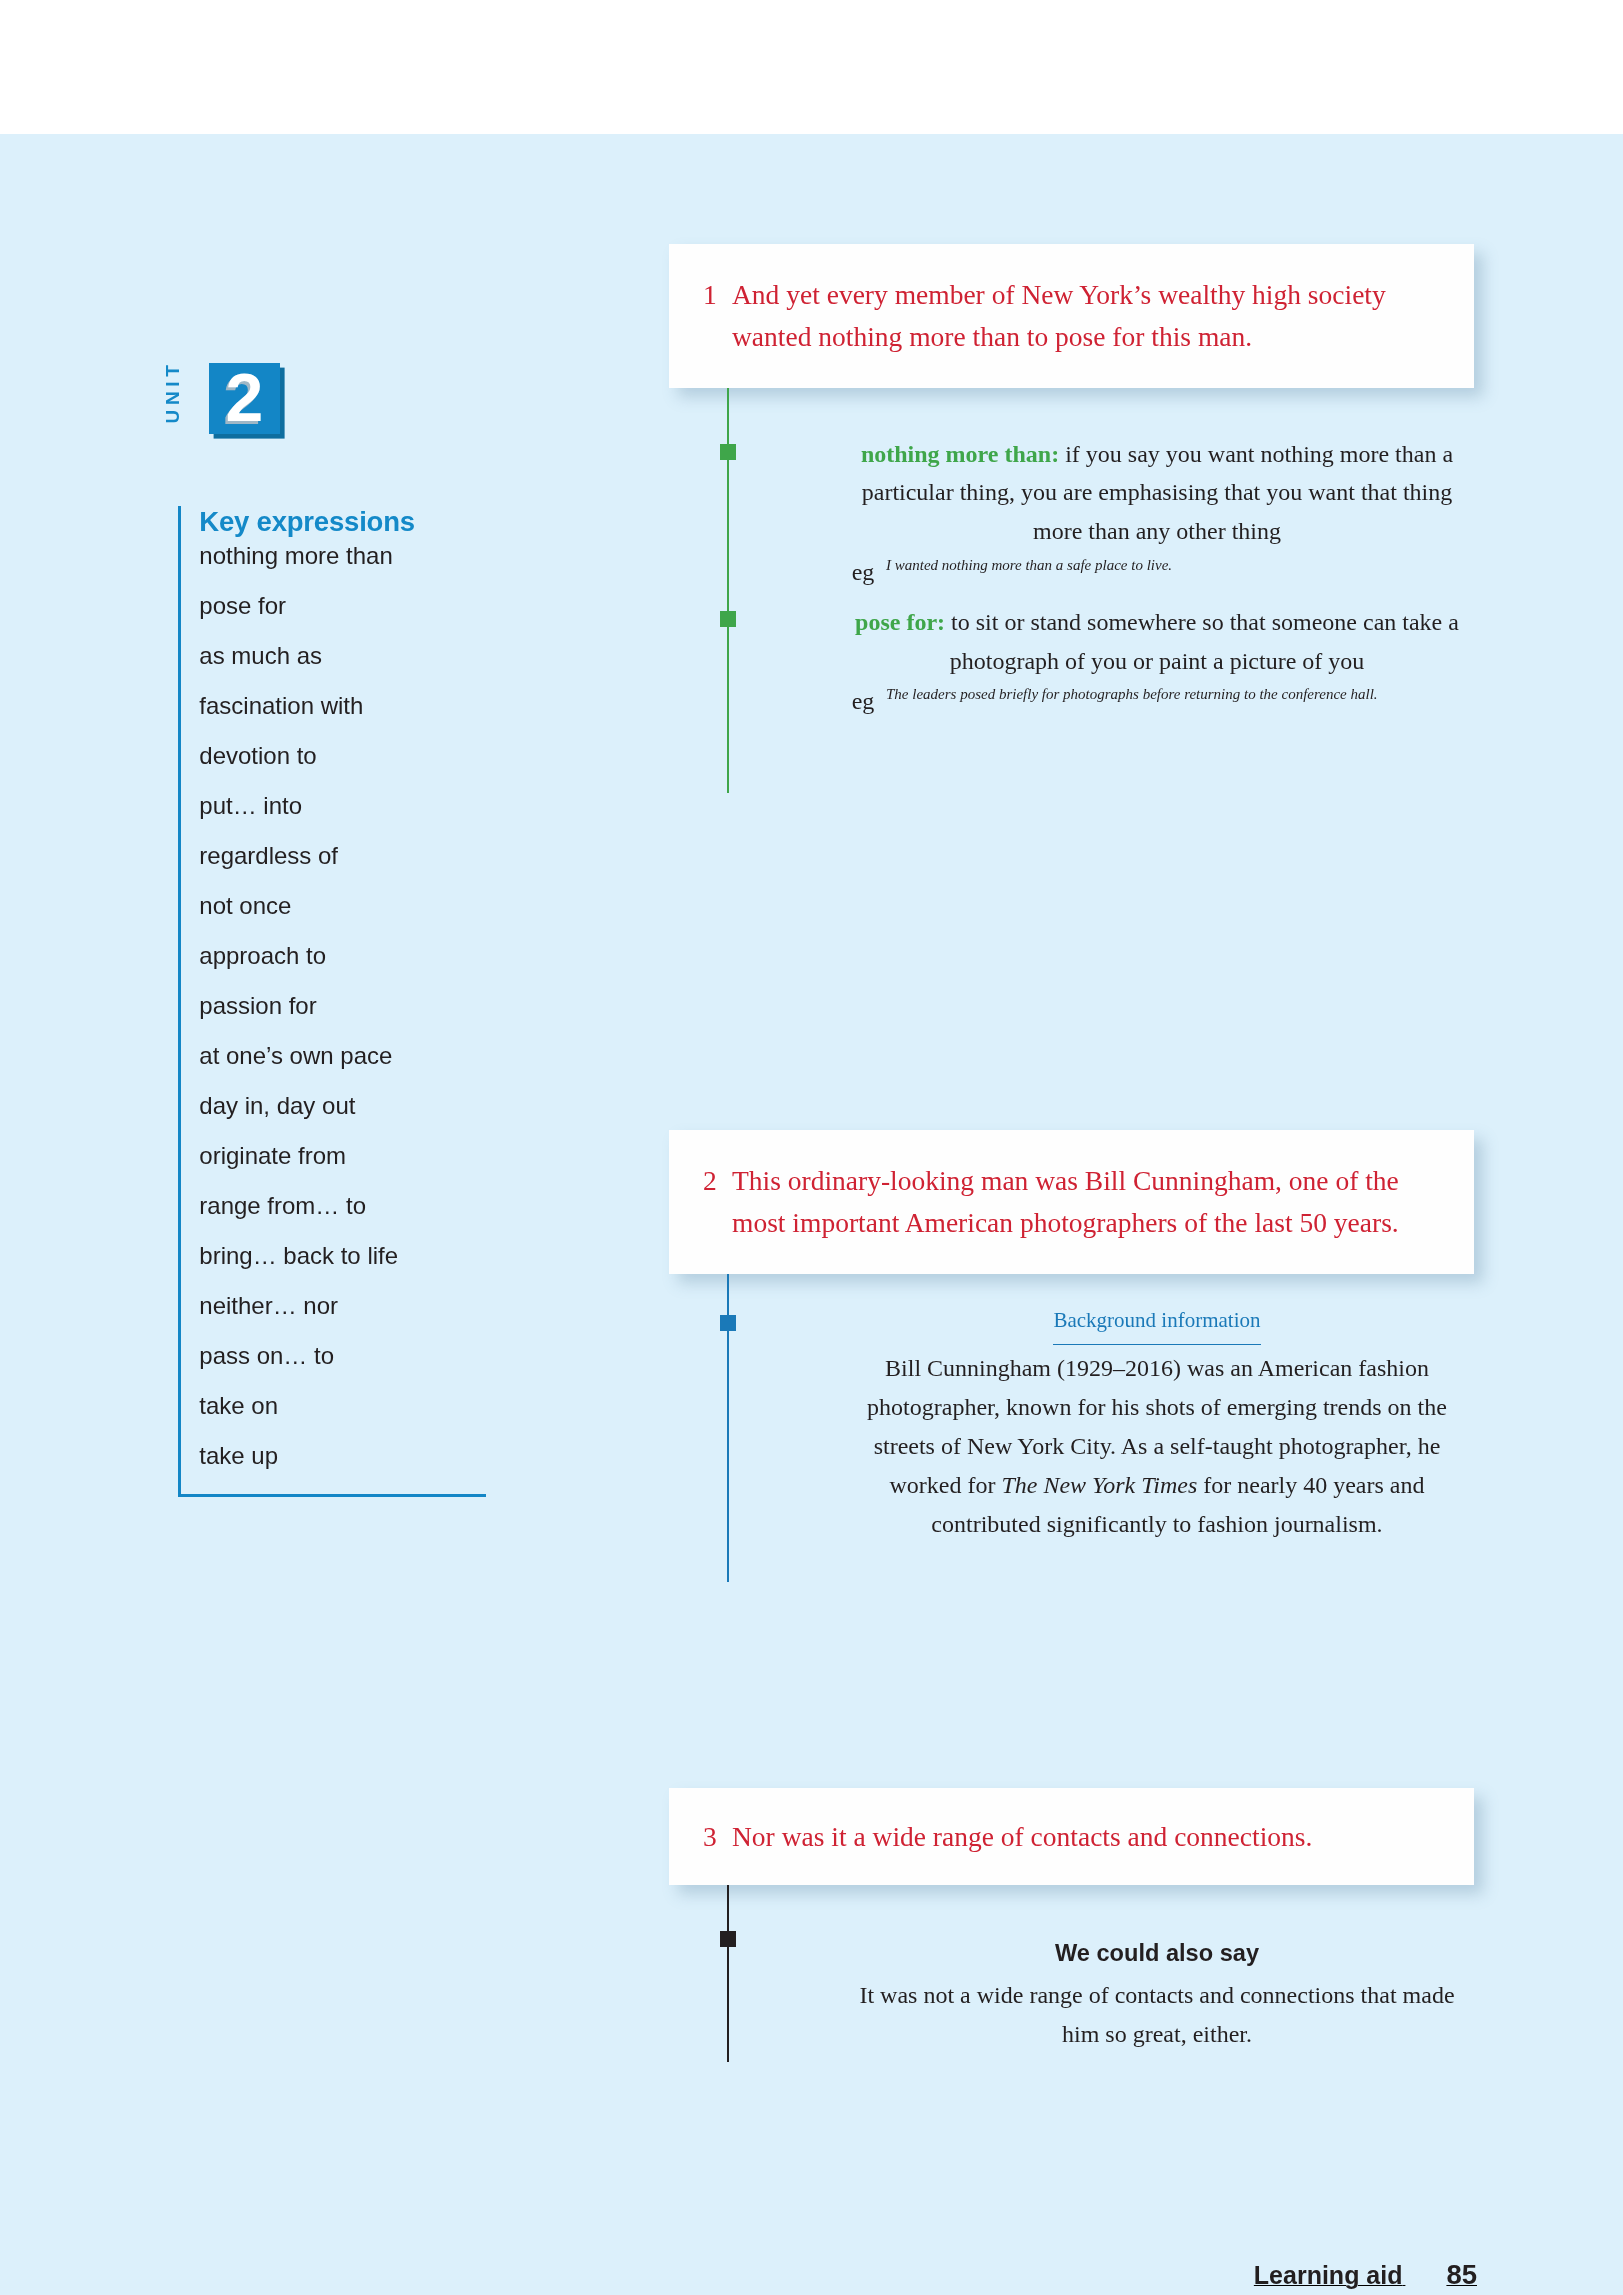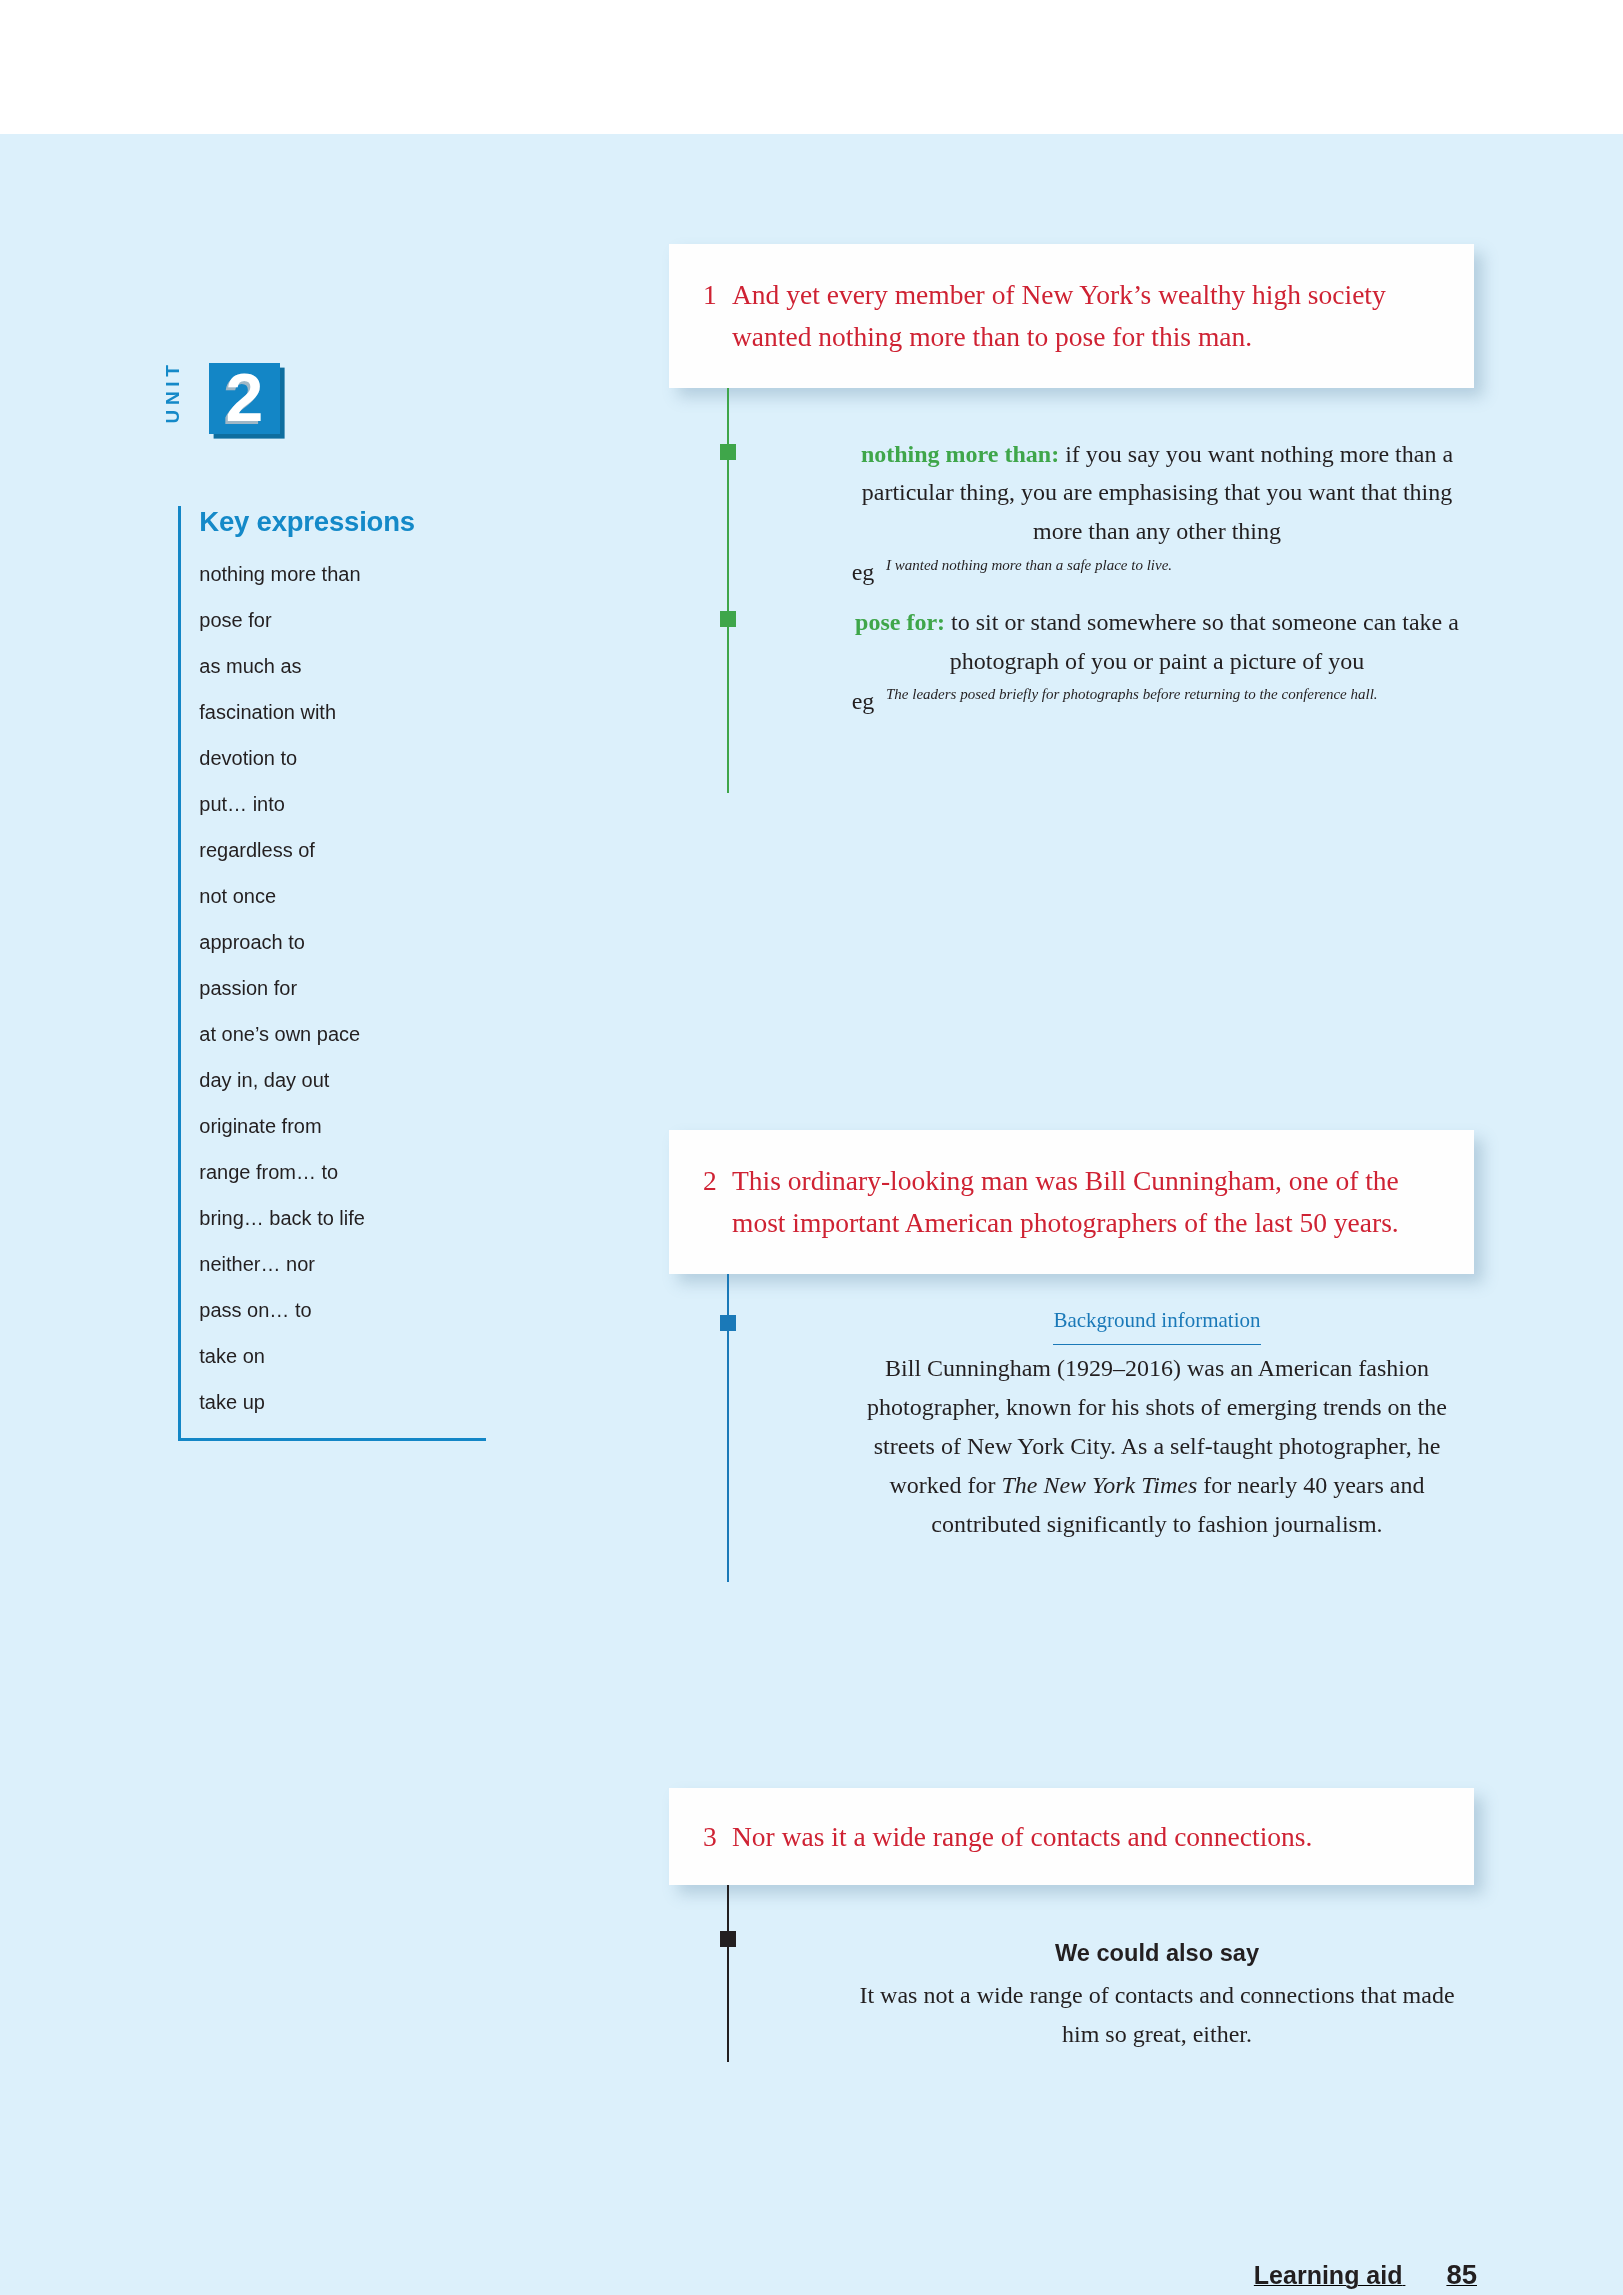--- a/index.html
+++ b/index.html
@@ -85,27 +85,27 @@
     padding: 0 0 22px 18.3px;
     width: 308px;
     box-sizing: border-box;
   }
 
   #kx-title {
     font-family: "Liberation Sans", sans-serif;
     font-size: 27.5px;
     font-weight: 700;
     color: #1489c8;
-    margin: 39px 0 26px 0;
+    margin: 39px 0 6px 0;
     letter-spacing: -0.2px;
   }
 
   .kx-item {
     font-family: "Liberation Sans", sans-serif;
-    font-size: 20px;
+    font-size: 24px;
     color: #231f20;
     line-height: 1;
     margin-bottom: 26px;
     white-space: nowrap;
   }
   .kx-item:last-child { margin-bottom: 3.9px; }
 
   
   #content {
     position: absolute;

